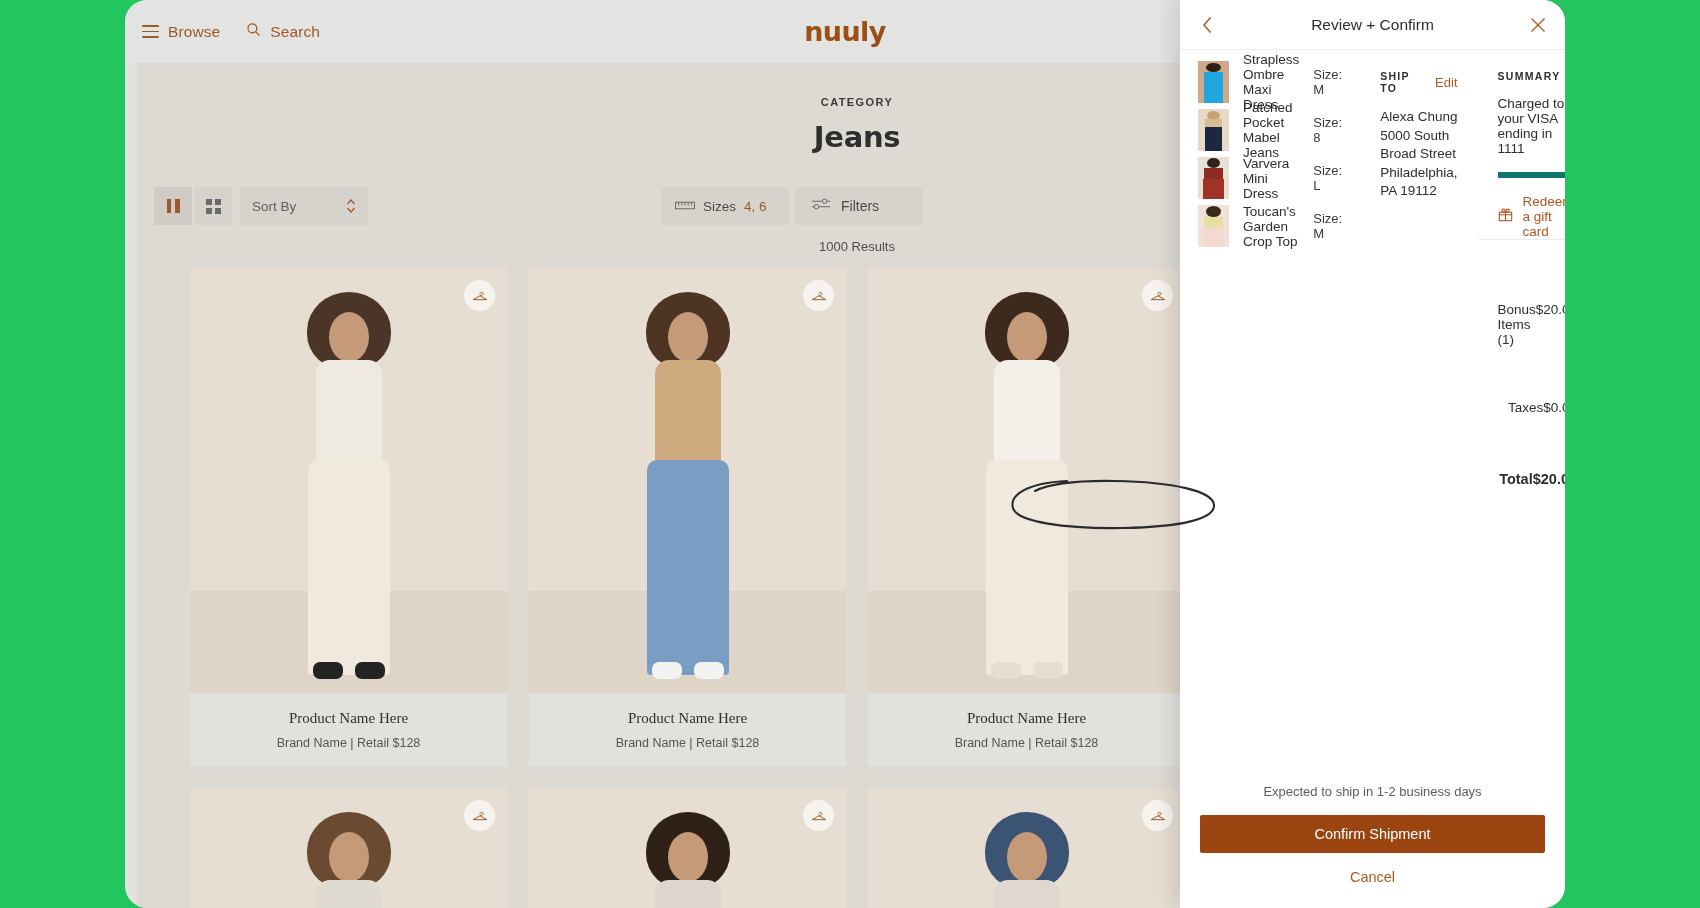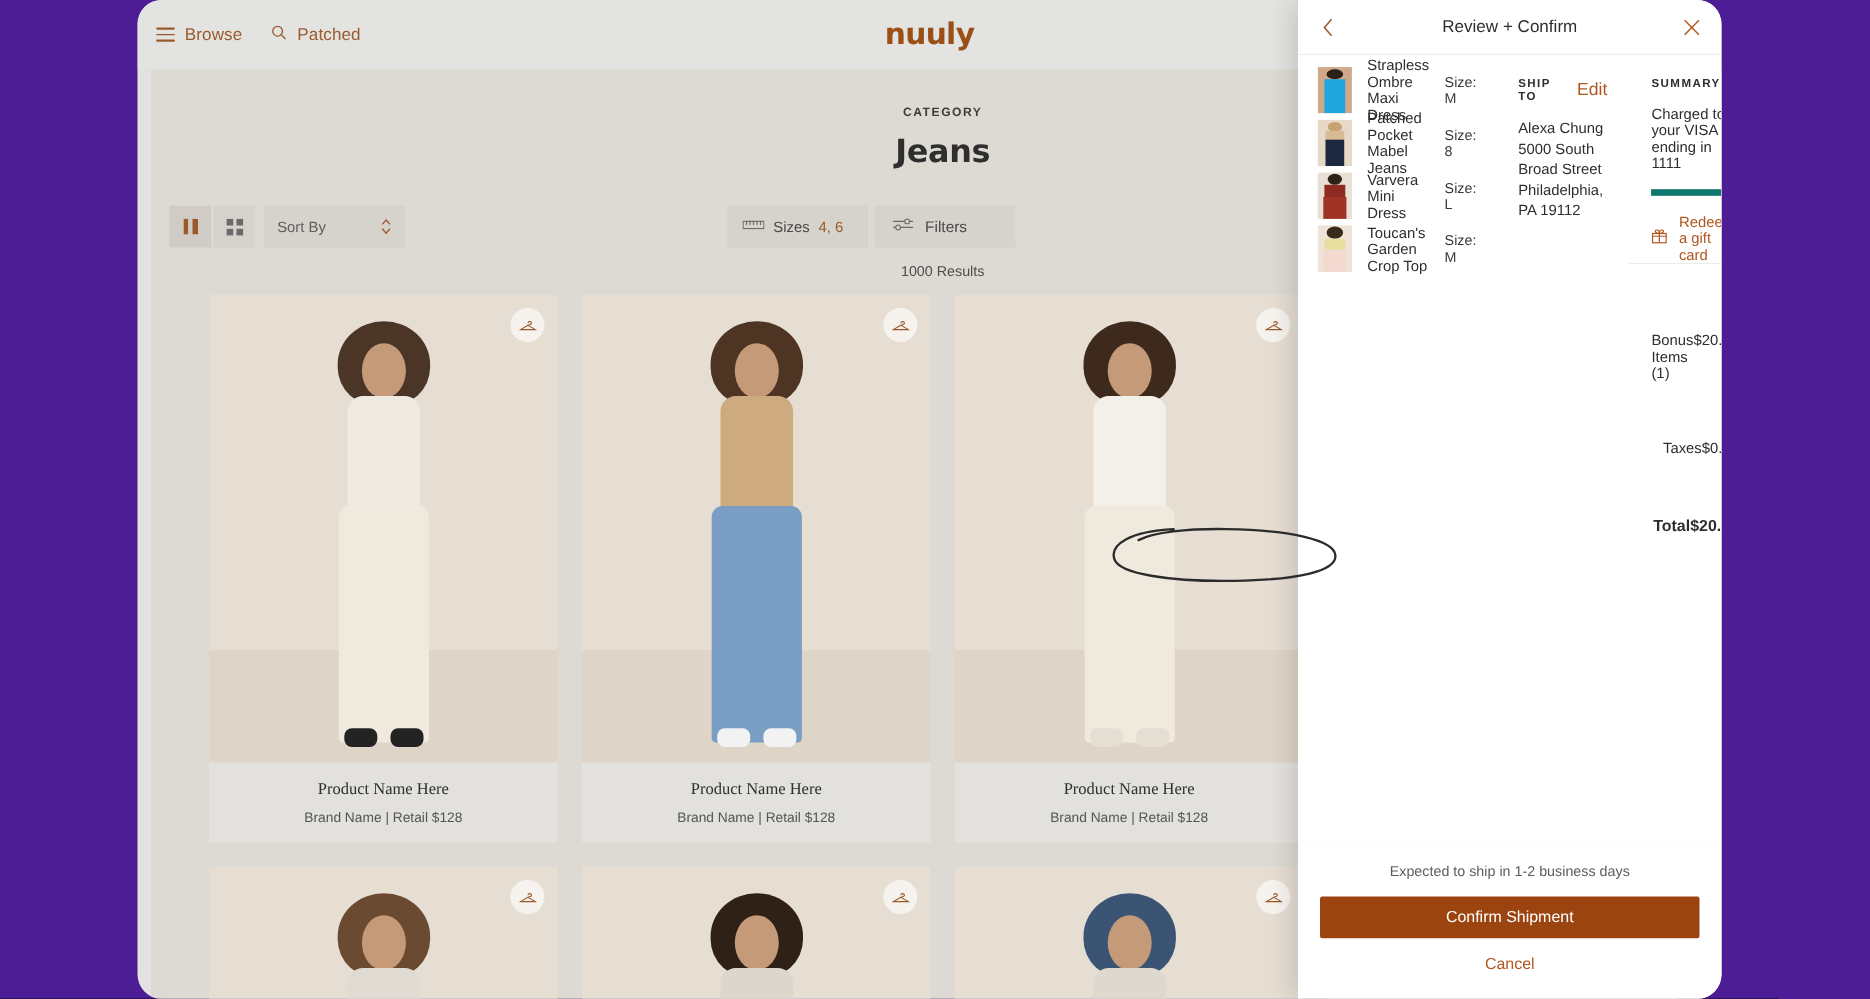--- a/index.html
+++ b/index.html
@@ -2,21 +2,21 @@
 <html><head>
 <meta charset="utf-8">
 <style>
   * { box-sizing: border-box; margin: 0; padding: 0; }
   html, body {
     width: 1700px; height: 908px;
     background: #000;
     font-family: "Liberation Sans", sans-serif;
     overflow: hidden;
   }
-  #root { position: relative; width: 1700px; height: 908px; background: #4c1d95; }
+  #root { position: relative; width: 1700px; height: 908px; background: #22c55e; }
 
   
   .app-window {
     position: absolute;
     left: 125px; top: 0px;
     width: 1440px; height: 908px;
     border-radius: 22px;
     overflow: hidden;
     background: #e3e2e0;
   }
@@ -146,21 +146,21 @@
   .item-row {
     display:flex; align-items:center; gap: 14px;
     padding: 6px 18px 6px 18px; height: 48px;
   }
   .item-thumb { width: 31px; height: 42px; flex:0 0 31px; overflow:hidden; position:relative; background:#e8e0d6; }
   .item-name { flex:1 1 auto; font-size: 13.5px; color:#2e2e2e; }
   .item-size { font-size: 13px; color:#3a3a3a; }
 
   .blk { padding: 20px 20px 22px; }
   .blk-label { font-size: 10.5px; font-weight:700; letter-spacing:1.3px; color:#2e2e2e; }
-  .edit-link { font-size: 16px; color:#b0561f; cursor:pointer;margin-left:24px; }
+  .edit-link { font-size: 13px; color:#b0561f; cursor:pointer;margin-left:24px; }
   .row-between { display:flex; align-items:center; justify-content:space-between; }
   .addr { margin-top: 14px; font-size: 13.5px; color:#2e2e2e; line-height: 18.5px; }
   .charged { margin-top: 14px; font-size: 13.5px; color:#2e2e2e; }
 
   .gift-row {
     margin-top: 16px; border-top:6px solid #0f766e;
     padding-top: 16px; display:flex; align-items:center; gap:10px; cursor:pointer;
   }
   .gift-text { font-size: 13.5px; color:#b0561f; }
 
@@ -200,21 +200,21 @@
             </span>
           <span>Browse</span>
         </div>
         <div class="nav-item">
           <span>
             <svg width="15" height="15" viewBox="0 0 16 16" fill="none" stroke="#9b5a2b" stroke-width="1.3">
               <circle cx="6.8" cy="6.8" r="4.7"></circle>
                 <line x1="10.3" y1="10.3" x2="14.4" y2="14.4"></line>
             </svg>
           </span>
-          <span>Patched</span>
+          <span>Search</span>
         </div>
       </div>
       <div class="brand">nuuly</div>
     </div>
 
     <div class="page-body">
 
       <div class="cat-label">CATEGORY</div>
       <div class="cat-title">Jeans</div>
 

